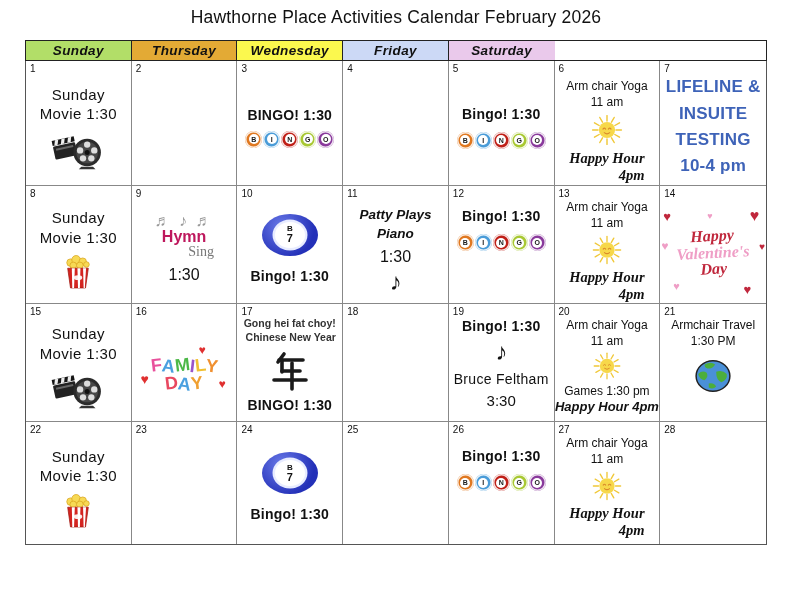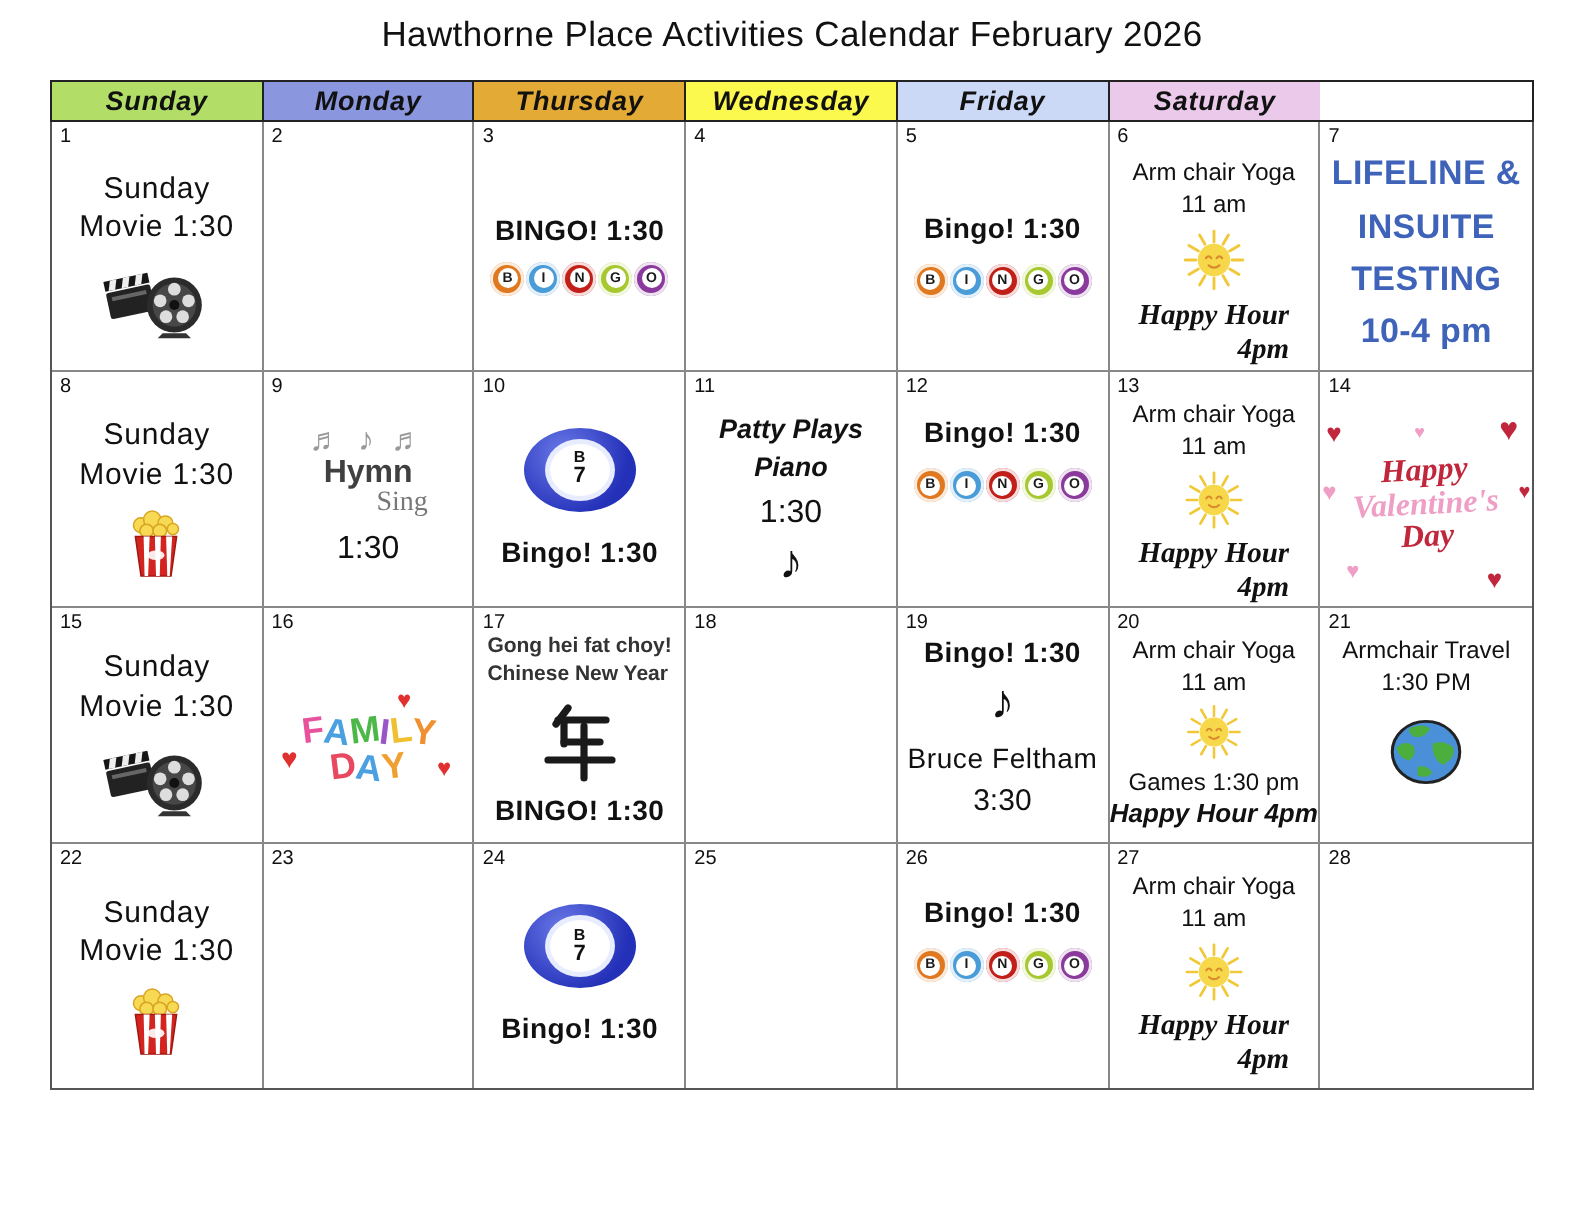--- a/index.html
+++ b/index.html
@@ -35,21 +35,21 @@
   .cc { flex: 1; display: flex; flex-direction: column; align-items: center; width: 100%; padding-top: 13px; }
   .jc { justify-content: center; padding-top: 8px; }
   .g2 { gap: 2px; } .g4 { gap: 4px; } .g6 { gap: 6px; } .g8 { gap: 8px; } .g10 { gap: 10px; } .g12 { gap: 12px; }
 
   .t1 { font-size: 15px; letter-spacing: .4px; line-height: 1.3; text-align: center; }
   .bng { font-weight: bold; font-size: 14px; letter-spacing: .2px; }
   .yoga { font-size: 12px; line-height: 1.3; text-align: center; }
   .script { font-family: "Liberation Serif", serif; font-style: italic; font-weight: bold; font-size: 14.5px; line-height: 1.15; text-align: right; }
   .script-one { font-family: Liberation Sans, sans-serif; font-style: italic; font-weight: bold; font-size: 13px; }
   .lifeline { font-weight: bold; font-size: 17px; line-height: 1.55; text-align: center; letter-spacing: .2px; }
-  .small-bold { font-weight: 600; font-size: 10.5px; line-height: 1.35; color: #333; text-align: left; }
+  .small-bold { font-weight: 600; font-size: 10.5px; line-height: 1.35; color: #333; text-align: right; }
   .patty { font-weight: bold; font-style: italic; font-size: 13.5px; line-height: 1.4; text-align: center; }
   .time16 { font-size: 16px; }
   .time15 { font-size: 15px; }
   .name14 { font-size: 14px; letter-spacing: .3px; }
   .games { font-weight: normal; font-size: 12px; margin-top: 1px; }
   .travel { font-size: 12px; line-height: 1.35; text-align: center; }
 
   
   .balls { display: flex; }
   .ball { width: 17px; height: 17px; border-radius: 50%; display: flex; align-items: center; justify-content: center;
@@ -69,21 +69,21 @@
   .b7-center i:first-child { font-size: 8px; }
   .b7-center i:last-child { font-size: 11px; }
 
   
   .note-glyph::before { content: "♪"; }
   .note-glyph { font-size: 24px; line-height: 1; }
   .hymn-notes::before { content: "♬ ♪ ♬"; }
   .hymn-notes { color: #999; font-size: 16px; line-height: 1; letter-spacing: 2px; }
 
   .hymnwrap { display: flex; flex-direction: column; align-items: center; }
-  .hymn-word { color: #404040; font-weight: bold; font-size: 16px; margin-top: 0px; line-height: 1; }
+  .hymn-word { color: #be185d; font-weight: bold; font-size: 16px; margin-top: 0px; line-height: 1; }
   .sing-word { color: #777; font-family: "Liberation Serif", serif; font-size: 14px; margin-left: 34px; line-height: 1.05; }
 
   
   .vwrap { position: relative; width: 100px; height: 86px; margin-top: 8px; }
   .vtext { position: absolute; inset: 0; display: flex; flex-direction: column; align-items: center; justify-content: center;
            font-family: "Liberation Serif", serif; font-style: italic; font-weight: bold; font-size: 16px; line-height: 1.05; transform: rotate(-3deg); }
   .vred { color: #c0273c; } .vpink { color: #ef9ec6; }
   .vheart { position: absolute; line-height: 1; }
   .vheart::before { content: "♥"; }
 
@@ -99,21 +99,20 @@
 </style>
 </head>
 <body>
 
 <h1 class="title">Hawthorne Place Activities Calendar February 2026</h1>
 
 <div class="calendar">
 
   <div class="weekday-row">
     <div class="wd" style="background-color: rgb(178, 222, 104);">Sunday</div>
-    <div class="wd" style="background-color: rgb(138, 150, 221);">Monday</div>
     <div class="wd" style="background-color: rgb(227, 170, 53);">Thursday</div>
     <div class="wd" style="background-color: rgb(251, 248, 78);">Wednesday</div>
     <div class="wd" style="background-color: rgb(204, 217, 246);">Friday</div>
     <div class="wd" style="background-color: rgb(234, 201, 235);">Saturday</div>
   </div>
 
   <div class="grid">
 
     <div class="cell">
       <span class="dnum">1</span>

